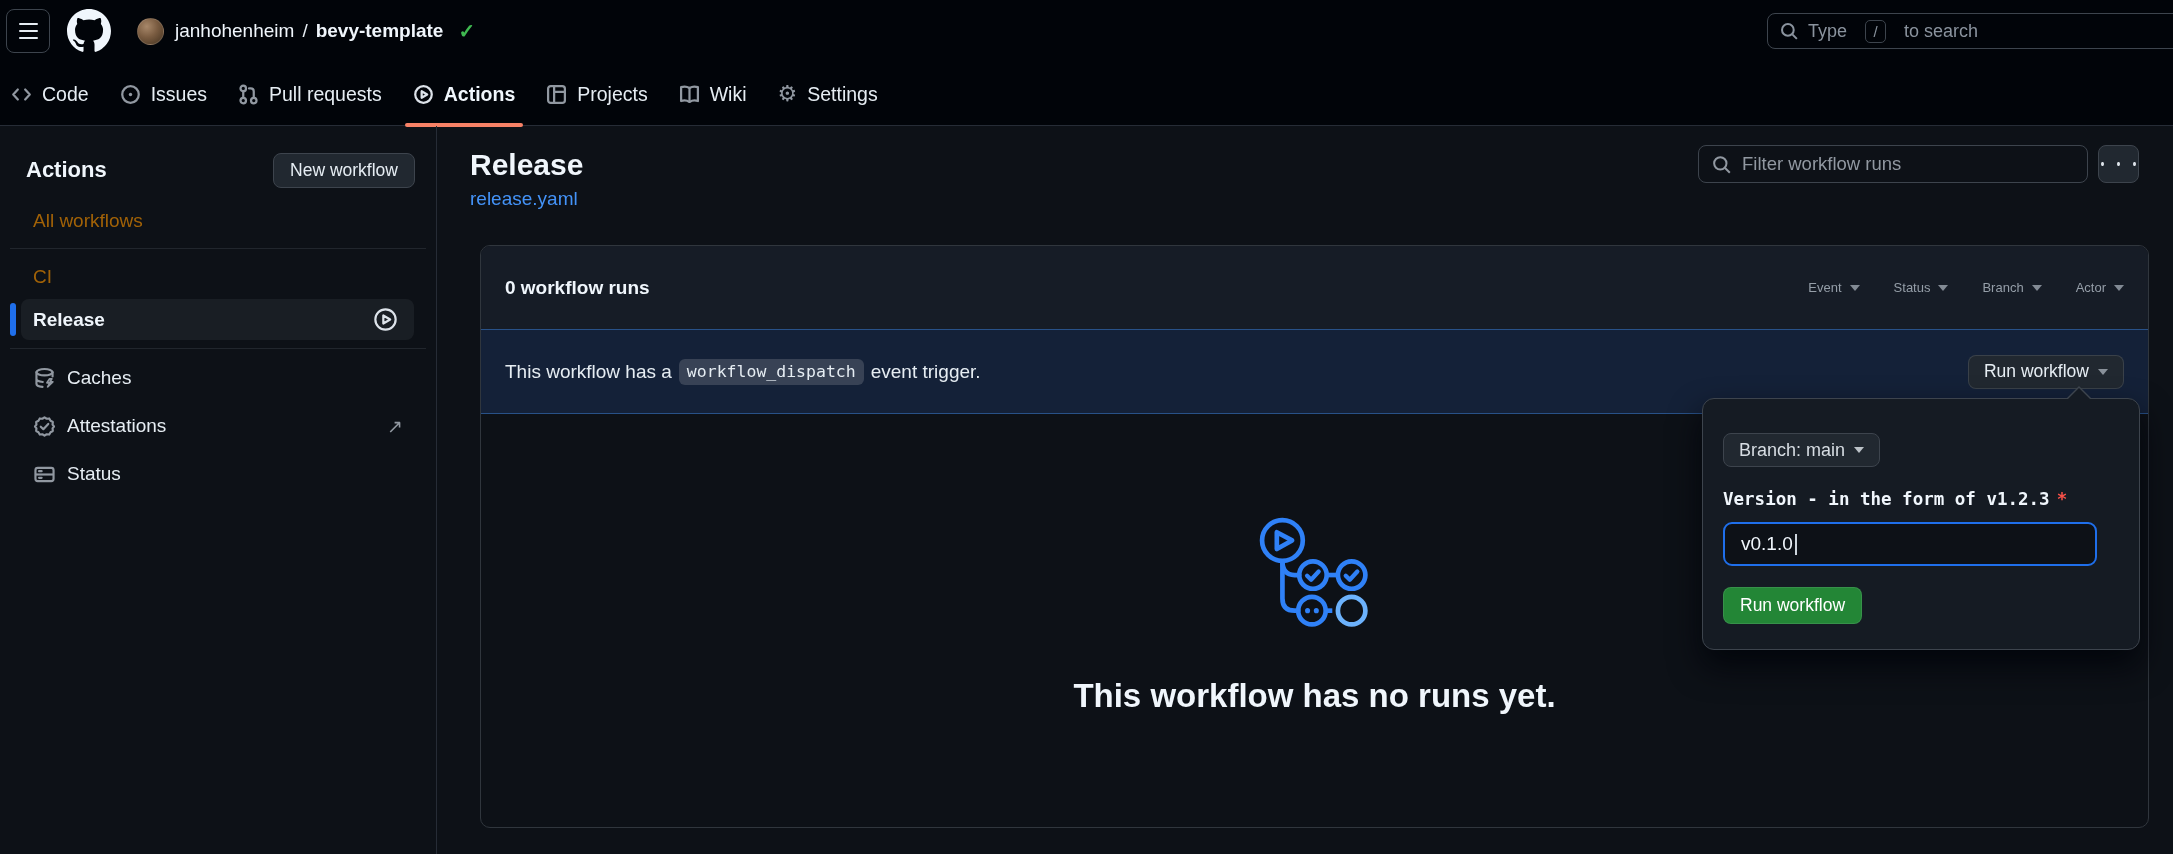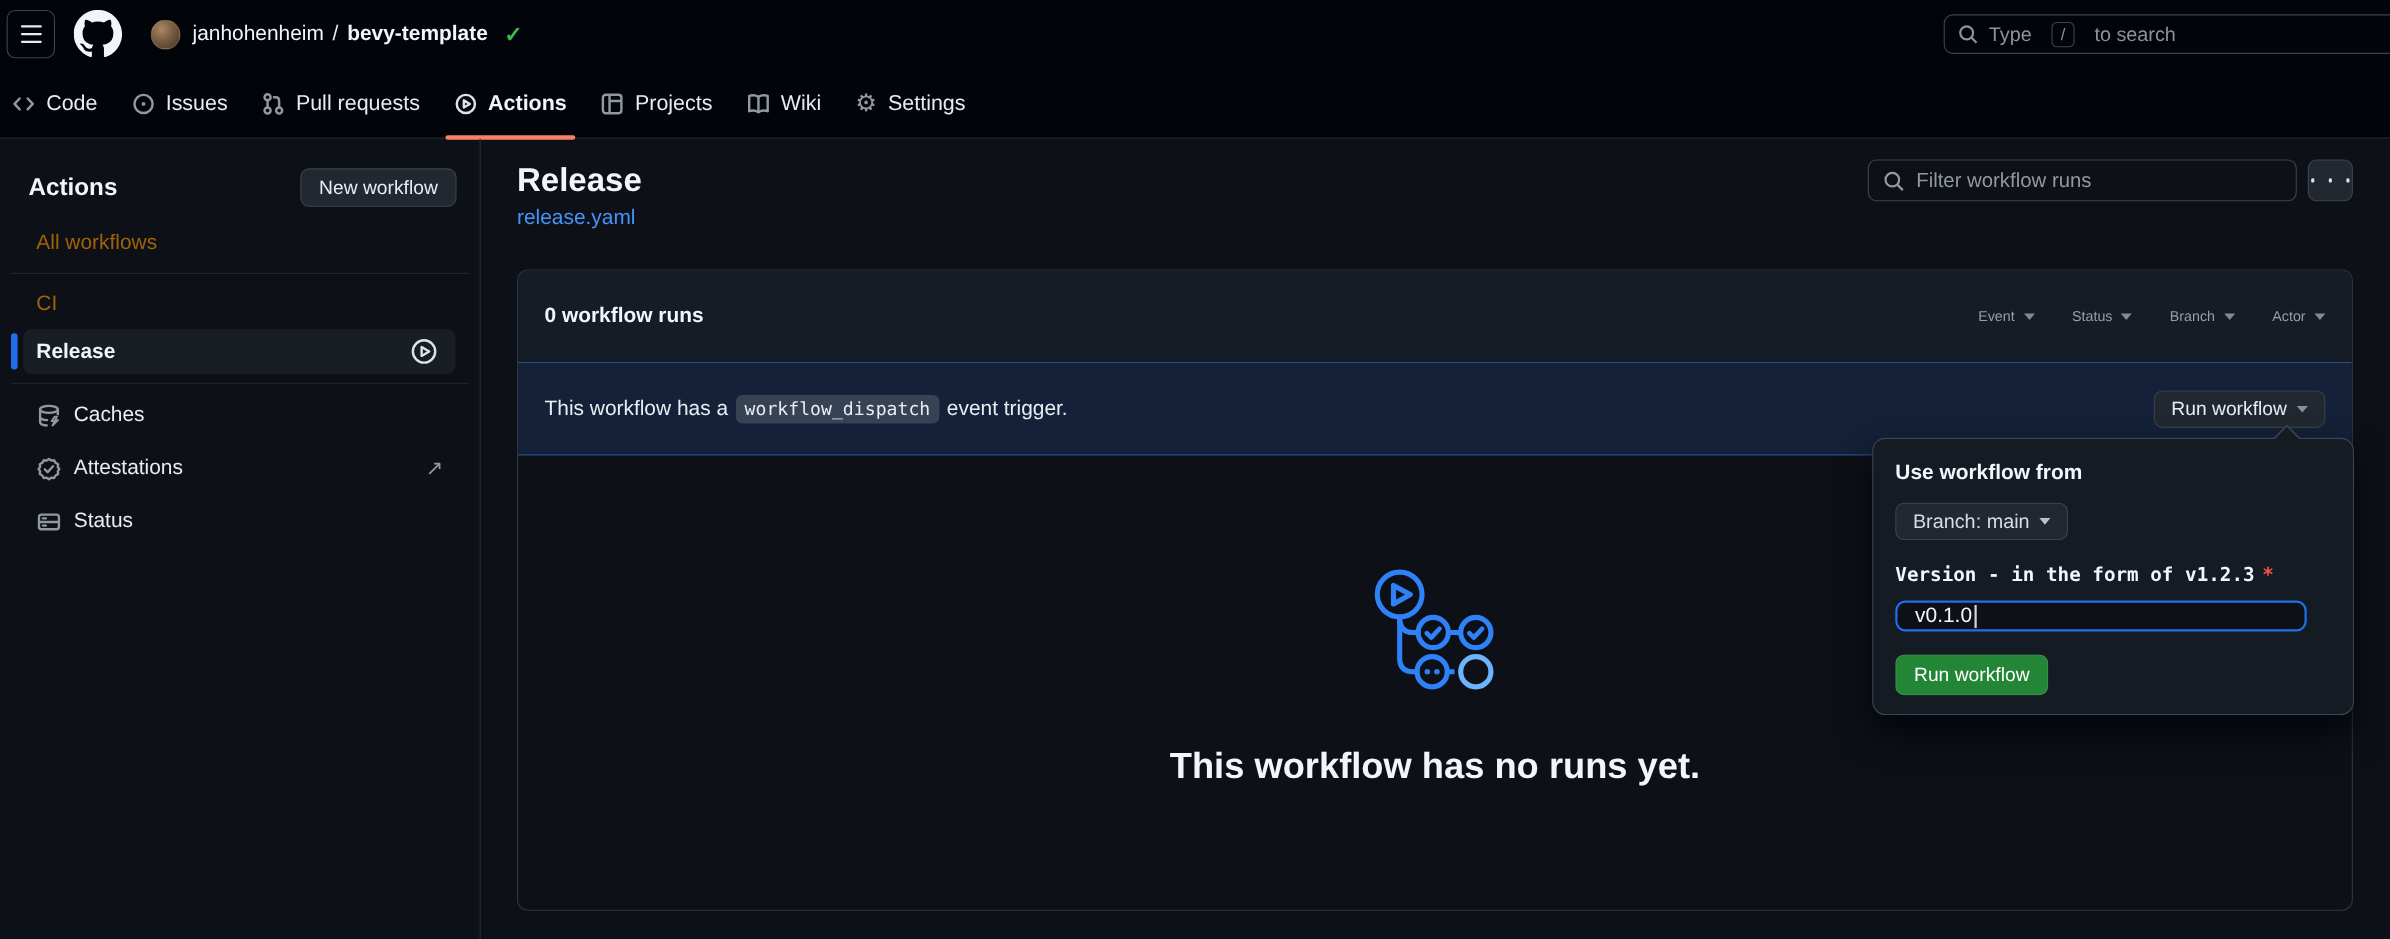--- a/index.html
+++ b/index.html
@@ -73,21 +73,21 @@
   .filter-box { position:absolute; left:1261px; top:19px; width:390px; height:38px;
     border:1.5px solid #3d444d; border-radius:8px; display:flex; align-items:center;
     padding:0 13px; gap:11px; color:#9198a1; }
   .filter-box input { flex:1; background:transparent; border:none; outline:none;
     color:#e6edf3; font-size:18.5px; font-family:inherit; }
   .filter-box input::placeholder { color:#9198a1; }
   .kebab-btn { position:absolute; left:1661px; top:19px; width:41px; height:38px;
     padding:0; border-radius:8px; }
   .kebab-btn .dot { width:4.5px; height:4.5px; border-radius:50%; background:#dde3ea; margin:0 2.2px; }
 
-  .runs-panel { position:absolute; left:33px; top:119px; width:1669px; height:583px;
+  .runs-panel { position:absolute; left:43px; top:119px; width:1669px; height:583px;
     border:1.5px solid #30363d; border-radius:10px; }
   .runs-head { display:flex; align-items:center; height:83px; background:#161c26;
     border-radius:9px 9px 0 0; padding:0 24px; }
   .runs-count { font-size:19px; font-weight:700; color:#f0f6fc; }
   .run-filters { margin-left:auto; display:flex; gap:34px; }
   .run-filter { display:flex; align-items:center; gap:8px; color:#959ea8; font-size:13px; cursor:pointer; }
   .caret { width:0; height:0; border-left:5.5px solid transparent; border-right:5.5px solid transparent;
     border-top:6px solid currentColor; opacity:.85; }
   .dispatch-banner { display:flex; align-items:center; height:85px; background:#142138;
     border-top:1.5px solid rgba(68,147,248,0.42); border-bottom:1.5px solid rgba(68,147,248,0.42);
@@ -109,21 +109,21 @@
   .run-popup .tip, .run-popup .tip-fill { position:absolute; width:0; height:0;
     border-left:13px solid transparent; border-right:13px solid transparent; }
   .run-popup .tip { top:-13px; left:363px; border-bottom:13px solid #3d444d; }
   .run-popup .tip-fill { top:-11px; left:365px; border-left-width:11px; border-right-width:11px;
     border-bottom:11px solid #151b23; }
   .popup-title { font-size:19px; font-weight:700; color:#f0f6fc; margin-top:2px; }
   .branch-btn { height:34px; padding:0 15px; margin-top:16px; font-size:18px; color:#d7dde3; }
   .version-label { margin-top:22px; font-family:"DejaVu Sans Mono", monospace;
     font-weight:700; font-size:17.5px; color:#f0f6fc; }
   .required { color:#f85149; margin-left:7px; }
-  .version-input { margin-top:13px; width:374px; height:28px; background:#0d1117;
+  .version-input { margin-top:13px; width:374px; height:44px; background:#0d1117;
     border:2.5px solid #1f6feb; border-radius:9px; display:flex; align-items:center;
     padding:0 16px; font-size:19px; color:#f0f6fc; cursor:text; }
   .caret-bar { display:inline-block; width:1.8px; height:21px; background:#cdd5dd; margin-left:2px; }
   .btn-primary { height:37px; padding:0 16px; margin-top:21px; background:#238636;
     border:1.5px solid rgba(240,246,252,0.1); border-radius:8px; color:#ffffff;
     font-size:17.5px; font-weight:500; }
 </style>
 </head>
 <body>
 
@@ -324,21 +324,20 @@
           <circle cx="92" cy="93" r="13.5" stroke="#6cb2fc" stroke-width="4.6"></circle>
         </svg>
         <div class="empty-title">This workflow has no runs yet.</div>
       </div>
     </section>
   </main>
 
   <div class="run-popup">
     <span class="tip"></span>
     <span class="tip-fill"></span>
-    <div class="popup-title">Use workflow from</div>
     <button class="btn branch-btn">
       <span>Branch: main</span>
       <span class="caret"></span>
     </button>
     <div class="version-label">
       <span>Version - in the form of v1.2.3</span><span class="required">*</span>
     </div>
     <div class="version-input">
       <span>v0.1.0</span>
       <span class="caret-bar"></span>

